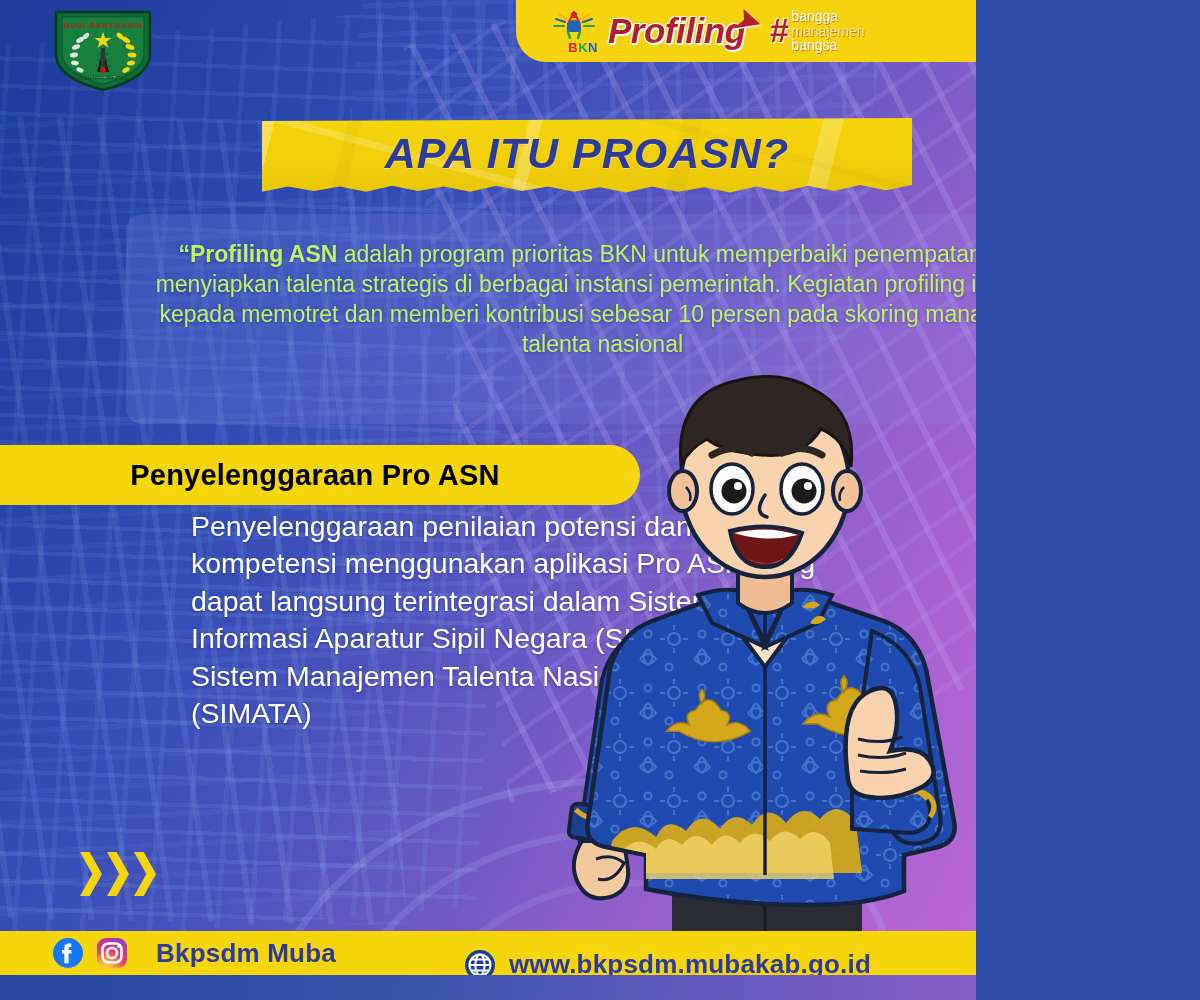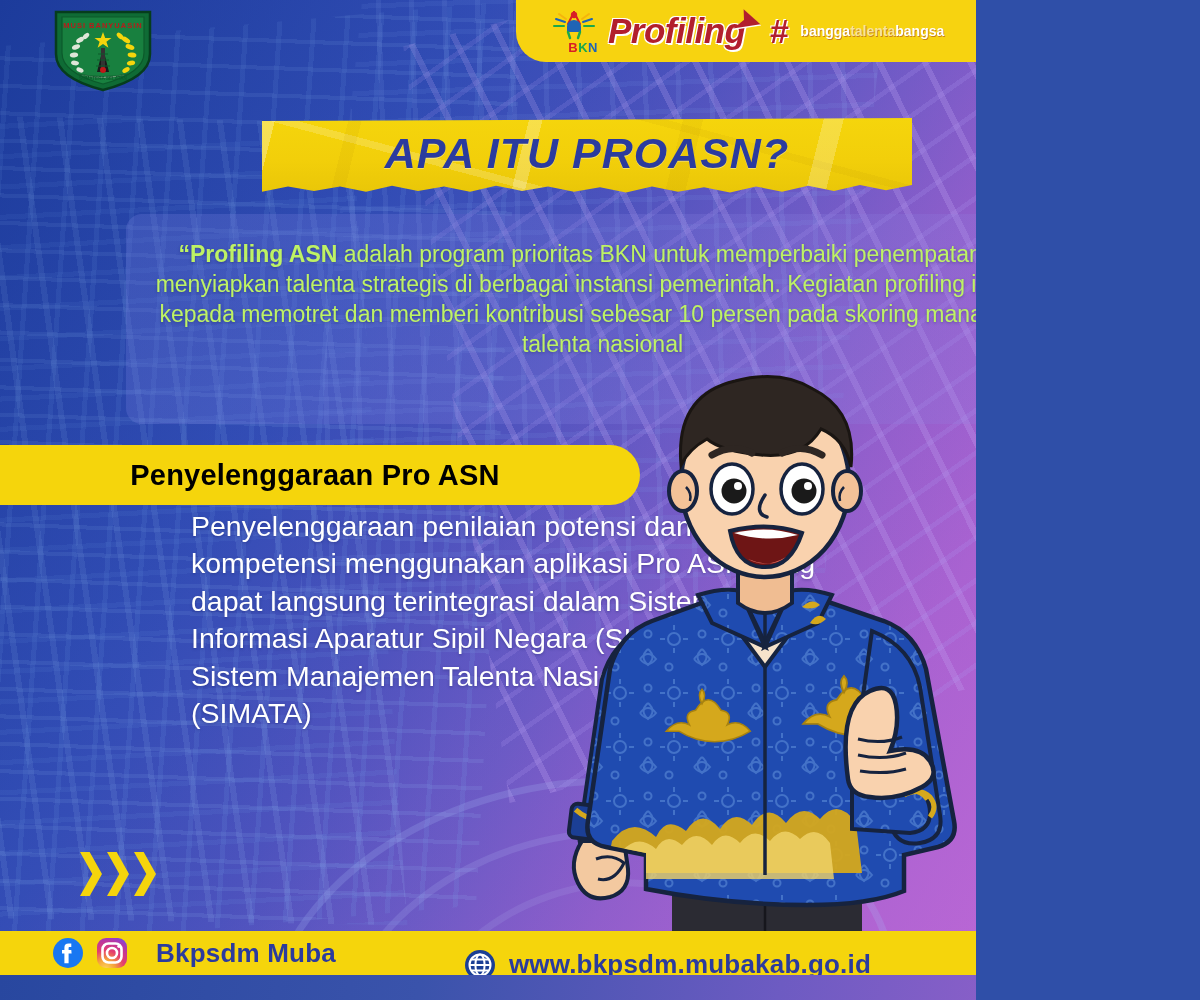--- a/index.html
+++ b/index.html
@@ -123,24 +123,23 @@
     text-shadow:1px 1px 0 #fff;
   }
   .bangga {
     display:flex; align-items:center; gap:3px; margin-left:14px;
   }
   .hash {
     font-size:34px; font-weight:bold; font-style:italic; color:#b21f2d;
     text-shadow:1.2px 1.2px 0 #fff,-1px -1px 0 #fff;
   }
   .bangga-lines {
-    display:flex; flex-direction:row; line-height:1.04;
-    font-size:14px; font-weight:bold; color:#fff;
+    display:flex; flex-direction:column; line-height:1.04;
+    font-size:14px; font-weight:normal; color:#fff;
     text-shadow:.8px .8px 0 rgba(140,30,40,.45);
-    margin-left:9px;
   }
   .bangga-lines span:nth-child(2){ color:#f7e39a; }
 
   .crest {
     position:absolute; top:8px; left:48px; width:110px; height:85px; z-index:6;
   }
 
   
   .title-band {
     position:absolute; left:262px; top:118px;
@@ -321,21 +320,21 @@
 
     <div class="berakhlak-word">
       <span>Profiling</span>
       <span class="tick">➤</span>
     </div>
 
     <div class="bangga">
       <div class="hash">#</div>
       <div class="bangga-lines">
         <span>bangga</span>
-        <span>talenta</span>
+        <span>manajemen</span>
         <span>bangsa</span>
       </div>
     </div>
   </div>
 
   <div class="title-band">
     <div class="title-paper"></div>
     <div class="title-text">APA ITU PROASN?</div>
   </div>
 

